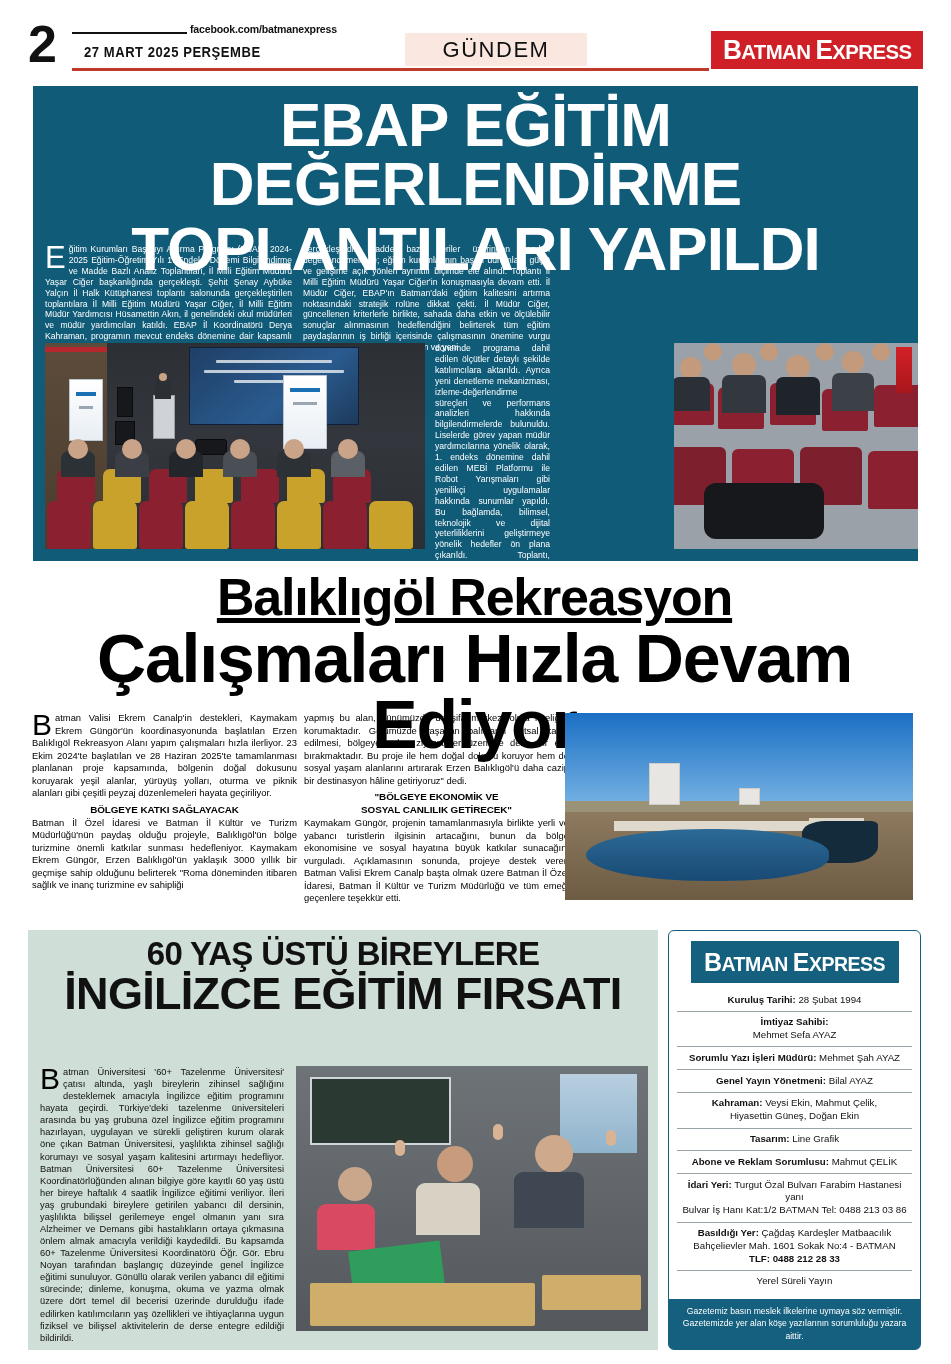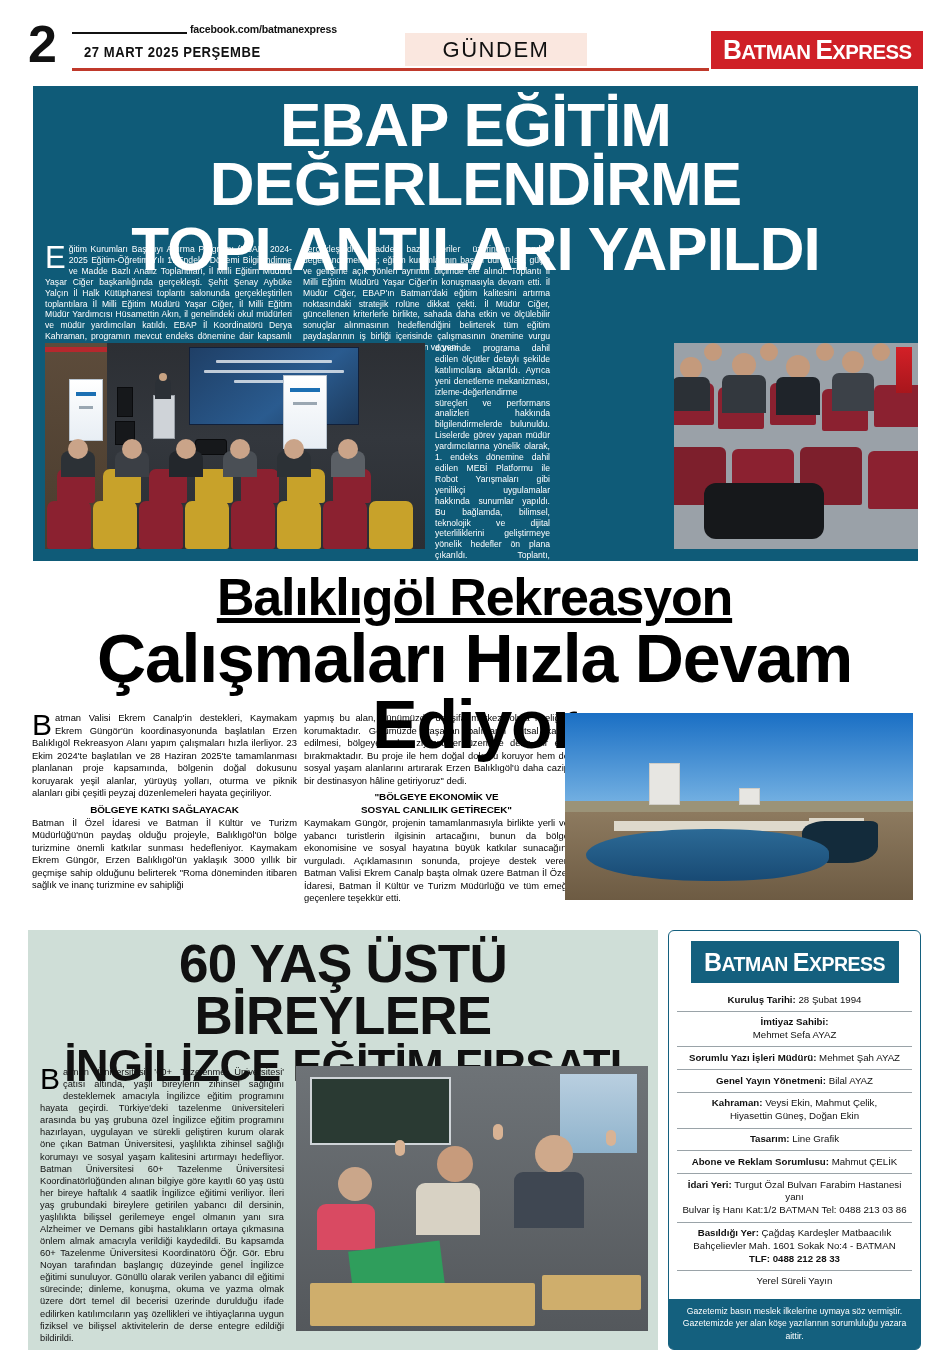--- a/index.html
+++ b/index.html
@@ -156,21 +156,21 @@
     background:linear-gradient(#2c6a96,#184a74); border-radius:50% 46% 44% 50%;
   }
   .lake .darkw { position:absolute; right:10%; top:58%; width:22%; height:22%; background:#132b3b; border-radius:30% 10% 40% 20%; }
 
   
   .art3 {
     position:absolute; left:28px; top:930px; width:630px; height:420px;
     background:#cfded7; padding:8px 10px;
   }
   .art3 .hl3 { text-align:center; font-weight:700; color:#111; line-height:0.98; }
-  .art3 .hl3 .l1 { display:block; font-size:53px; letter-spacing:-0.7px; }
+  .art3 .hl3 .l1 { display:block; font-size:33px; letter-spacing:-0.7px; }
   .art3 .hl3 .l2 { display:block; font-size:45px; letter-spacing:-0.7px; margin-top:2px; }
   .a3-body {
     position:absolute; left:12px; top:136px; width:244px; font-size:9.3px;
     line-height:1.30; text-align:justify; color:#111;
   }
   .a3-photo {
     position:absolute; left:268px; top:136px; width:352px; height:265px;
     overflow:hidden; background:#5a5f63;
   }
   .cls { position:absolute; inset:0; background:linear-gradient(#6e7377,#54585c); }

